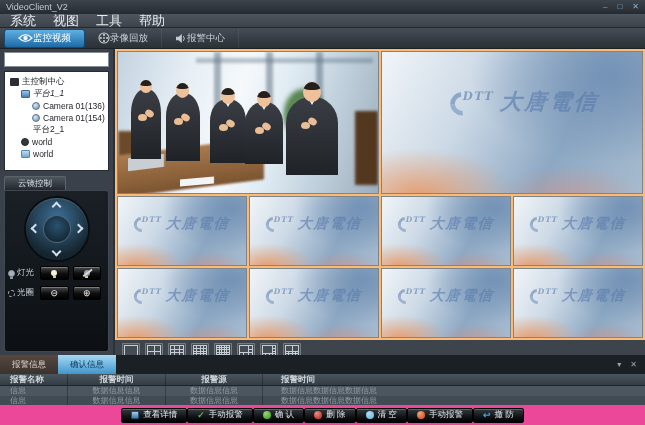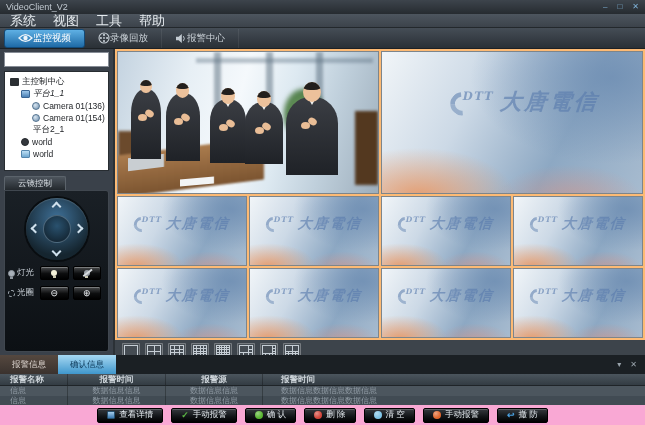--- a/index.html
+++ b/index.html
@@ -118,21 +118,21 @@
   .t-head, .t-row { display:grid; grid-template-columns:67px 98px 97px 1fr; align-items:center; }
   .t-head { height:12px; background:linear-gradient(#4b555d,#333c43); border-bottom:1px solid #1f2428; color:#ced5da; font-size:8.5px; font-weight:bold; }
   .t-row { height:9.5px; font-size:8px; color:#929da6; }
   .t-row.odd { background:#4c565e; } .t-row.even { background:#414b53; }
   .tc { height:100%; display:flex; align-items:center; overflow:hidden; }
   .tc.c1 { padding-left:10px; }
   .tc.c2, .tc.c3 { justify-content:center; border-left:1px solid rgba(0,0,0,0.28); }
   .tc.c4 { padding-left:18px; border-left:1px solid rgba(0,0,0,0.28); }
 
   
-  .action-bar { height:20px; flex:none; background:#f9a8d4; display:flex; align-items:center; justify-content:center; gap:8px; }
+  .action-bar { height:20px; flex:none; background:#ec4899; display:flex; align-items:center; justify-content:center; }
   .action-btn { height:15px; padding:0 9px; display:flex; align-items:center; gap:4px; background:linear-gradient(#35393e,#101316 60%,#000); border:1px solid #000; border-radius:2px; box-shadow:inset 0 1px 0 rgba(255,255,255,0.22); color:#e3e9ee; font-size:8.5px; cursor:default; white-space:nowrap; }
   .ai { width:8px; height:8px; flex:none; border-radius:50%; }
   .ai-square { border-radius:1px; background:linear-gradient(#a6cdea,#3a78b0); border:1px solid #27516f; }
   .ai-glyph { width:auto; height:auto; border-radius:0; font-size:9px; font-weight:bold; line-height:8px; }
 </style>
 </head>
 <body>
 
 <div class="app">
 

